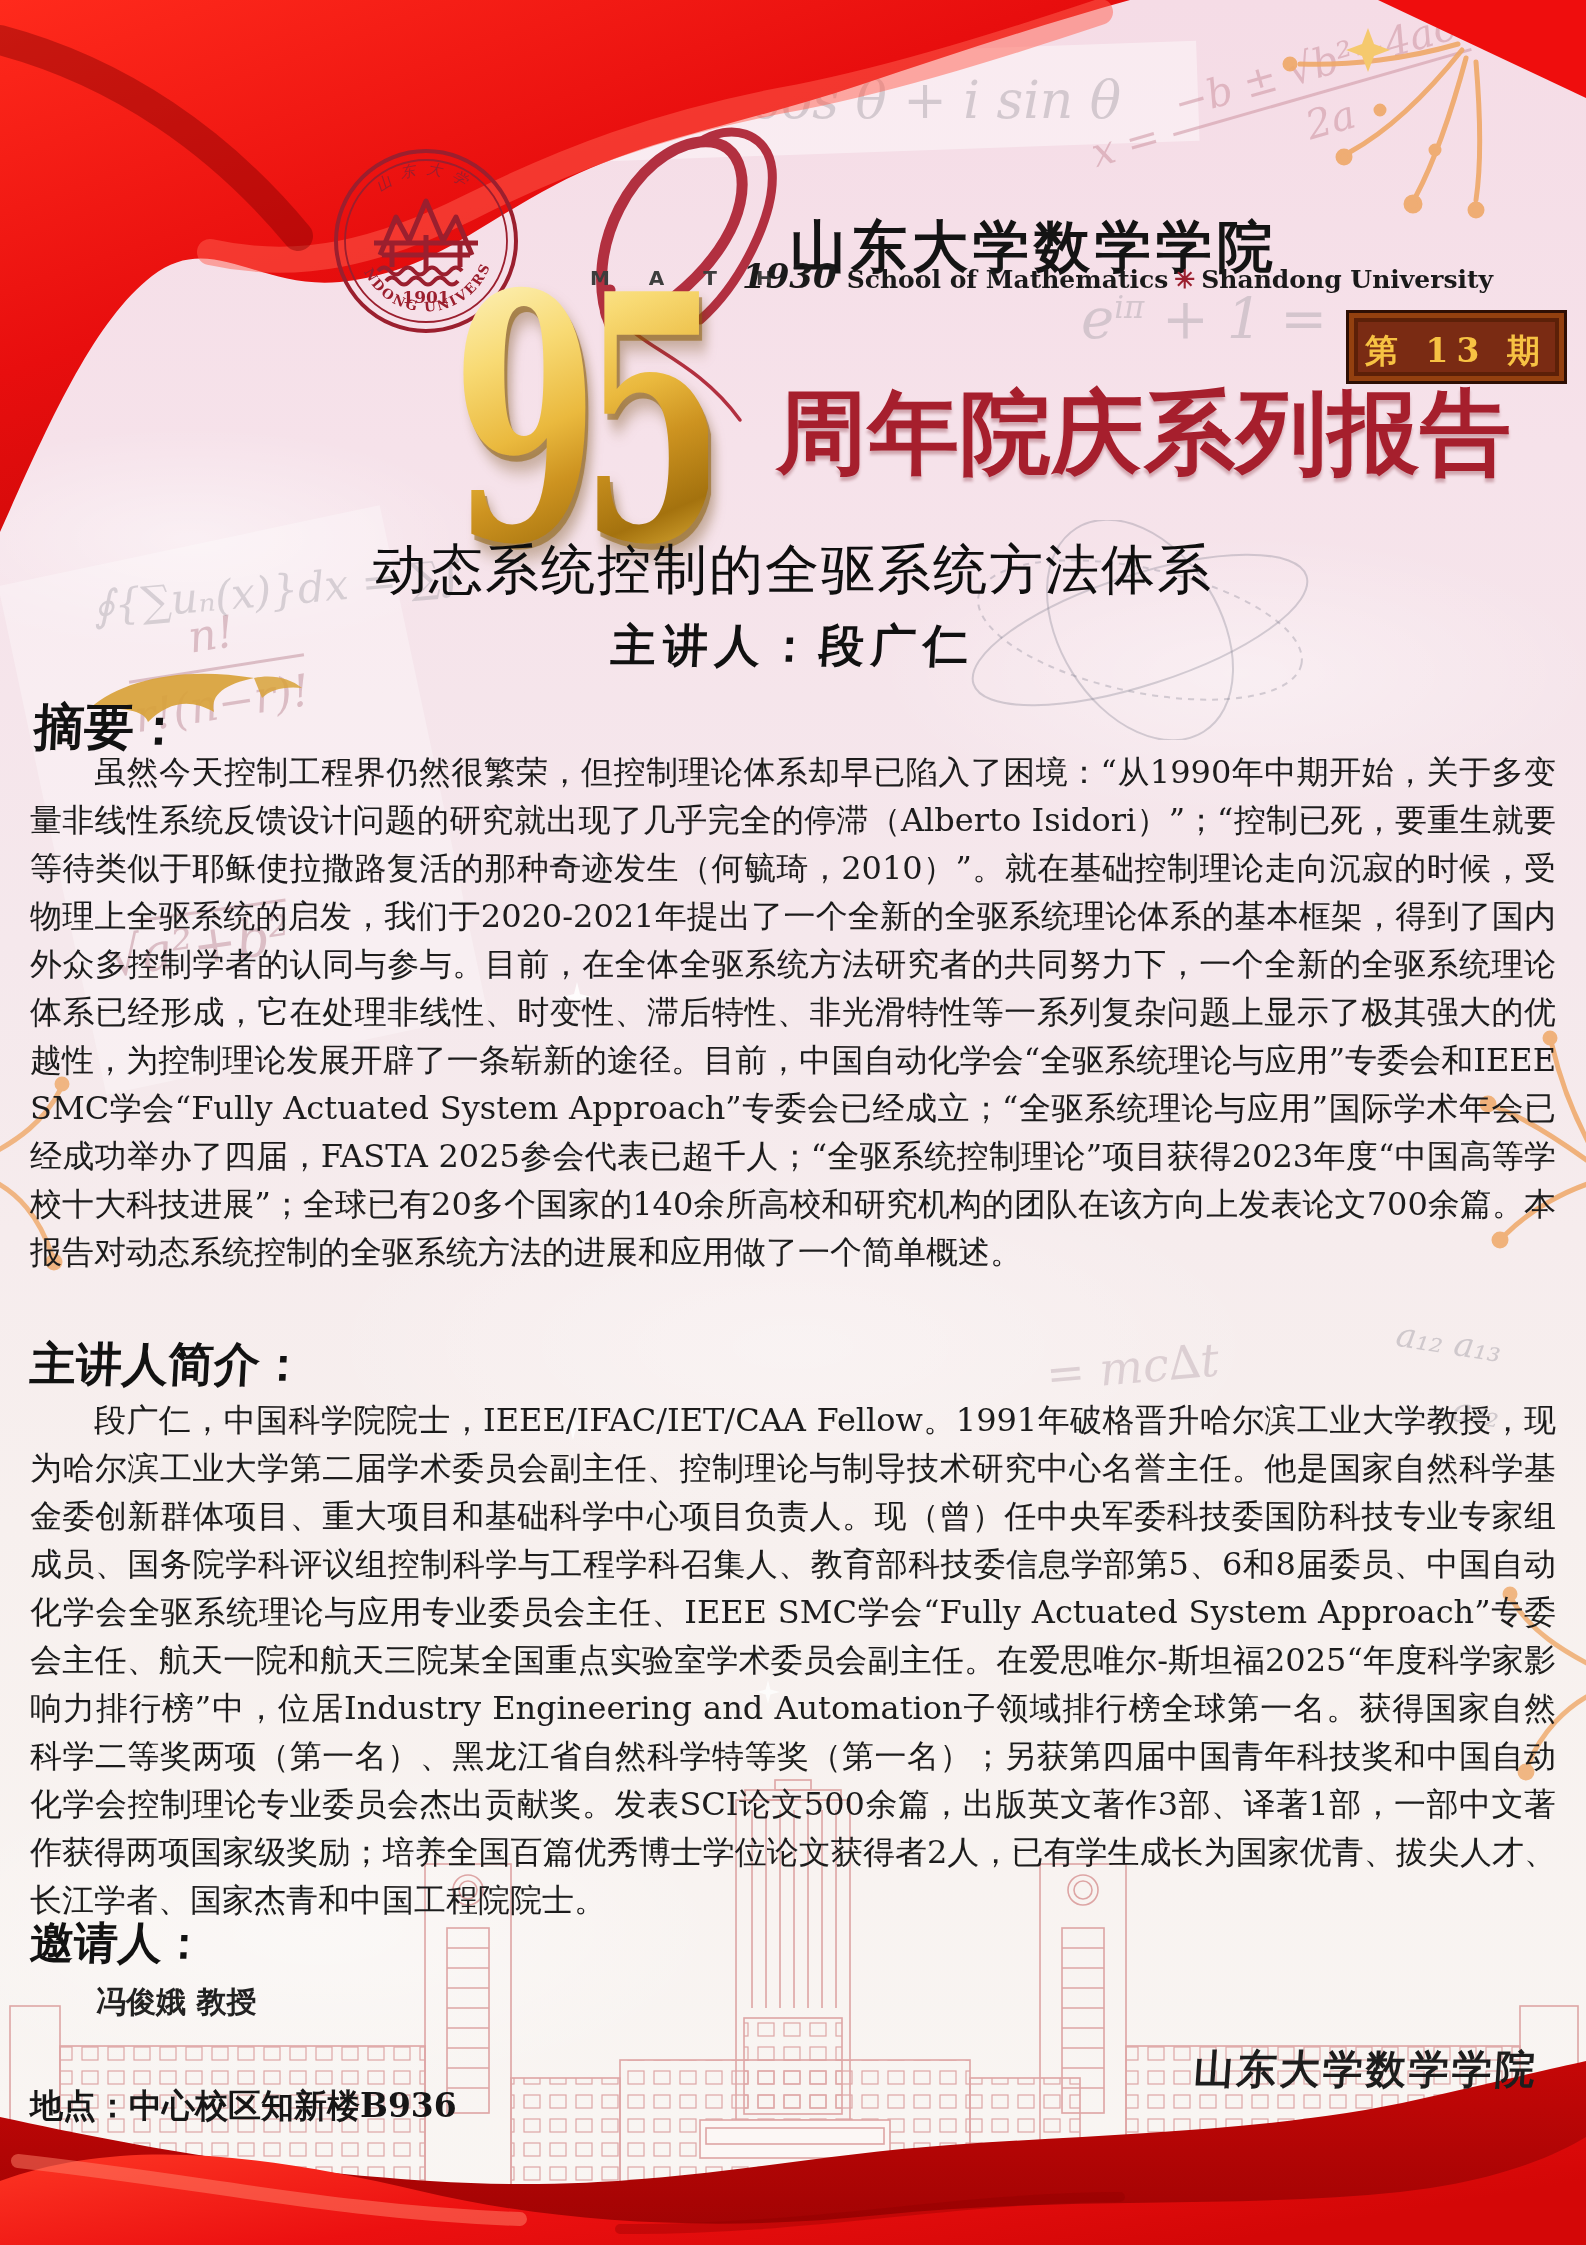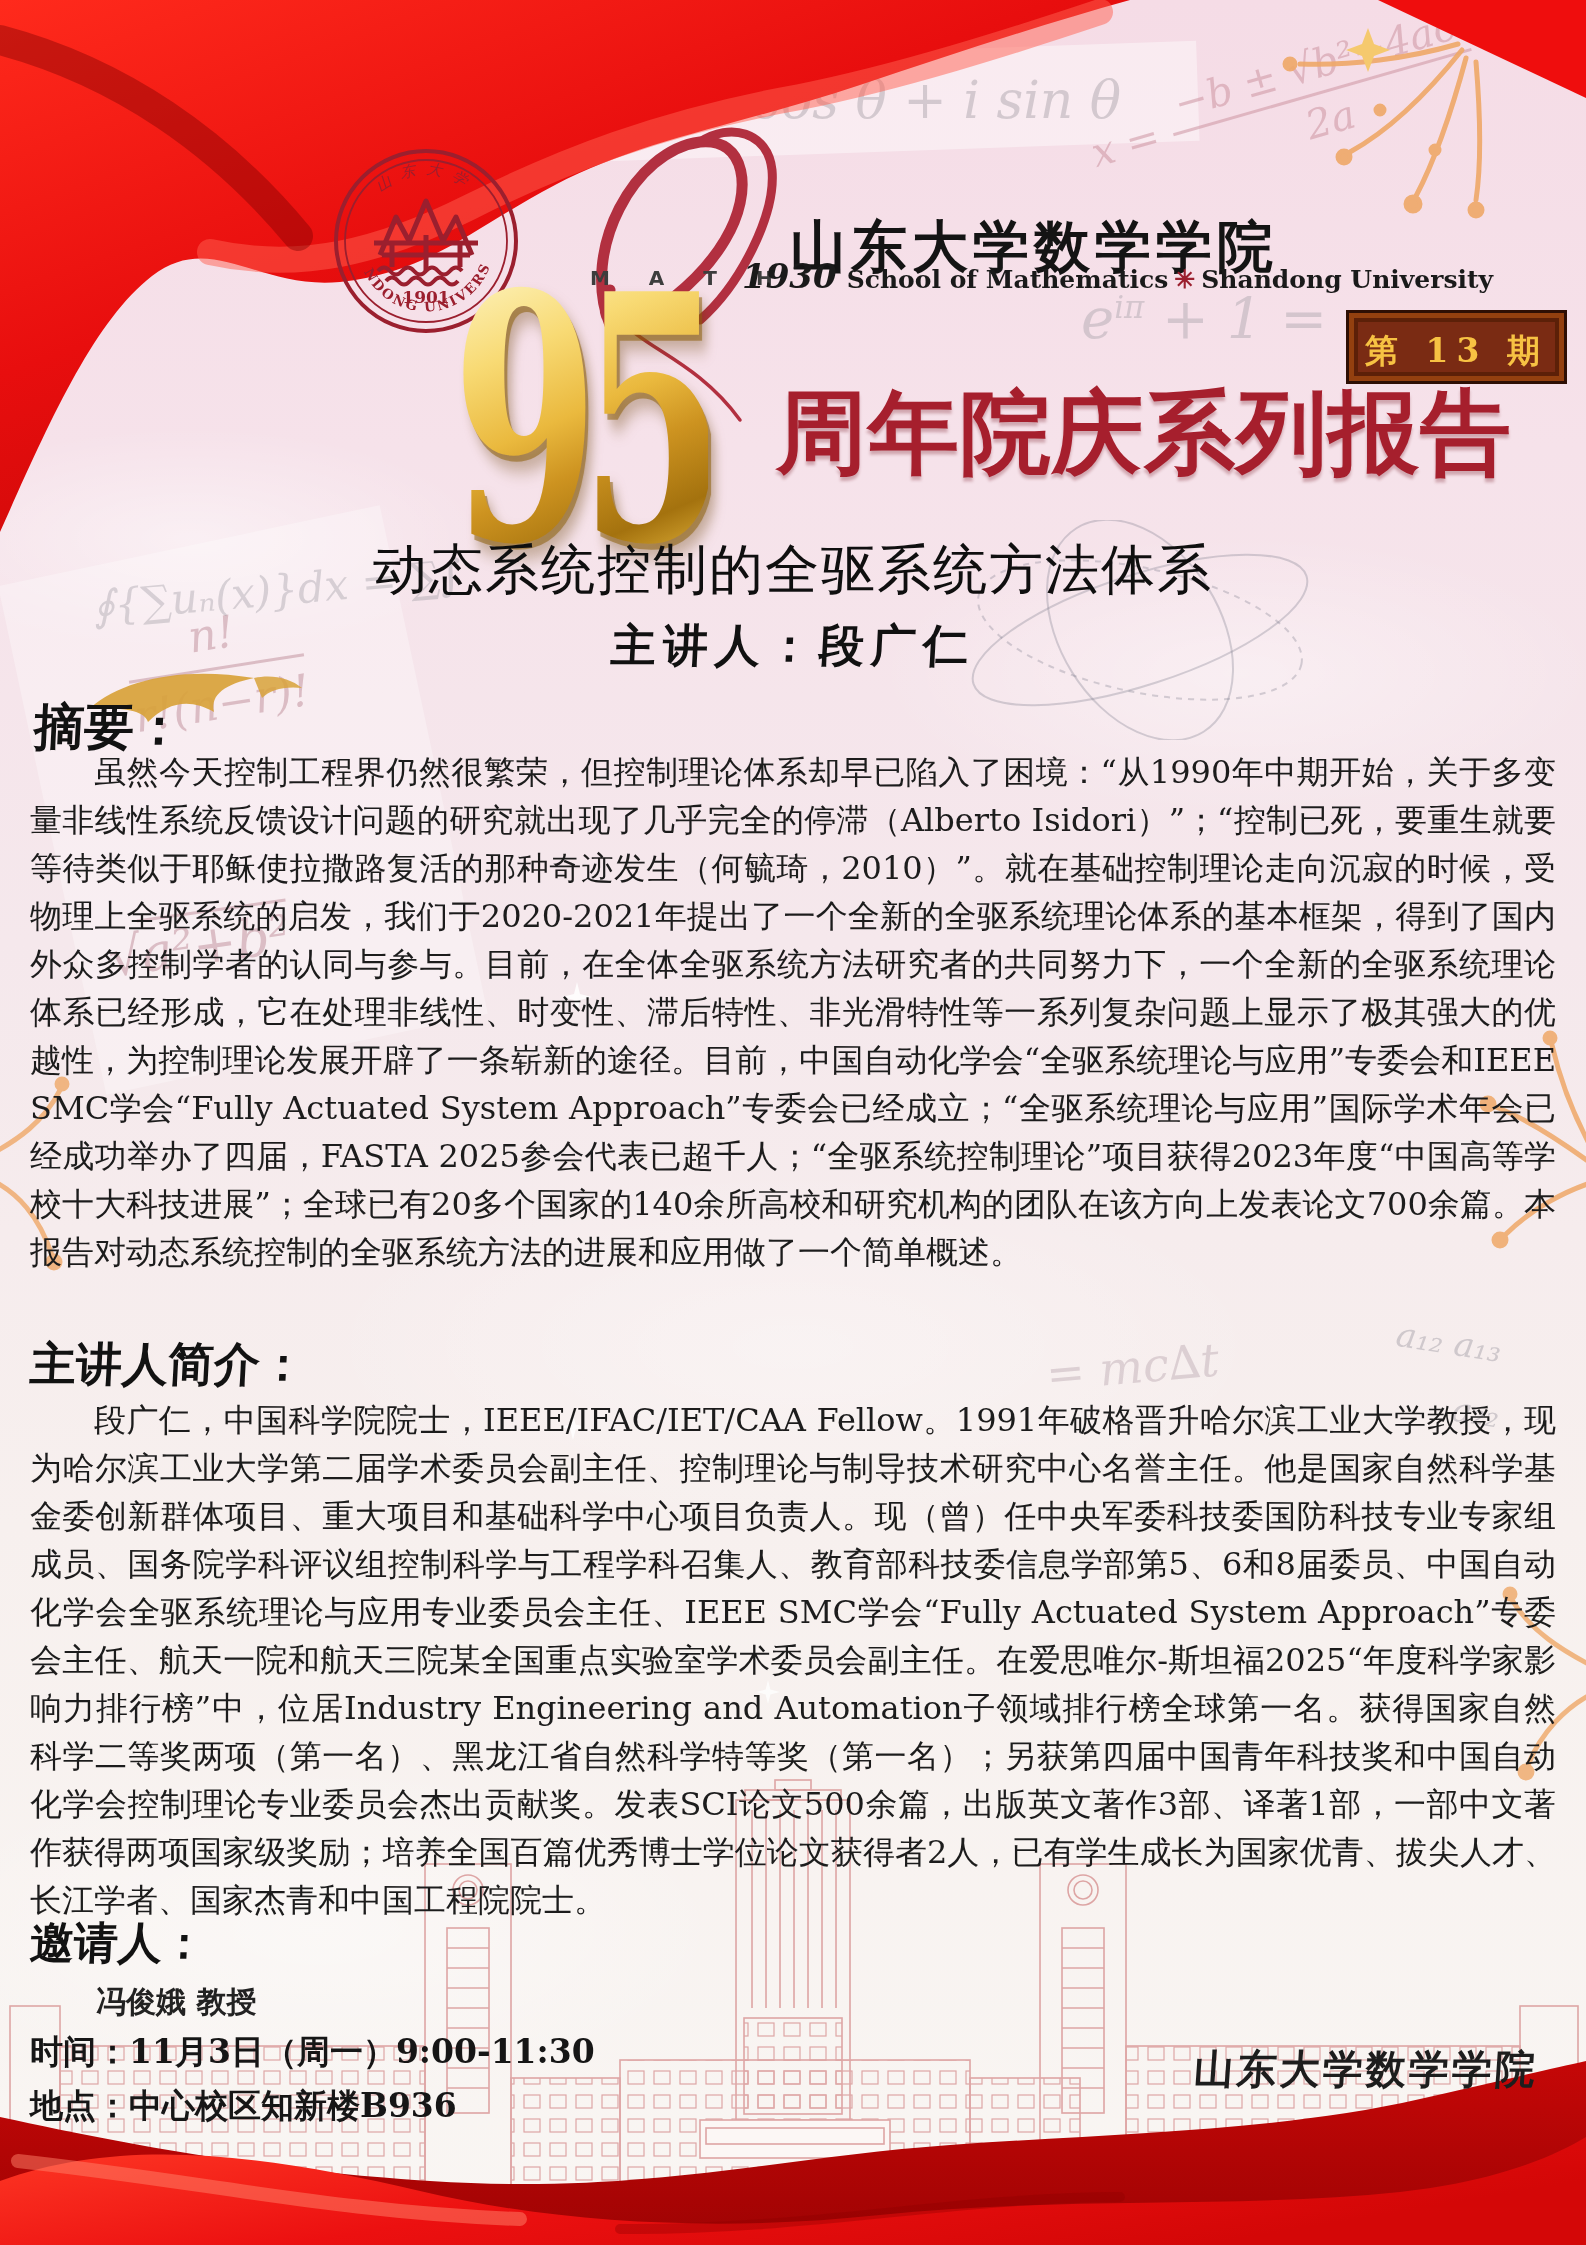--- a/index.html
+++ b/index.html
@@ -252,21 +252,20 @@
     <p>虽然今天控制工程界仍然很繁荣，但控制理论体系却早已陷入了困境：“从1990年中期开始，关于多变量非线性系统反馈设计问题的研究就出现了几乎完全的停滞（Alberto Isidori）”；“控制已死，要重生就要等待类似于耶稣使拉撒路复活的那种奇迹发生（何毓琦，2010）”。就在基础控制理论走向沉寂的时候，受物理上全驱系统的启发，我们于2020-2021年提出了一个全新的全驱系统理论体系的基本框架，得到了国内外众多控制学者的认同与参与。目前，在全体全驱系统方法研究者的共同努力下，一个全新的全驱系统理论体系已经形成，它在处理非线性、时变性、滞后特性、非光滑特性等一系列复杂问题上显示了极其强大的优越性，为控制理论发展开辟了一条崭新的途径。目前，中国自动化学会“全驱系统理论与应用”专委会和IEEE SMC学会“Fully Actuated System Approach”专委会已经成立；“全驱系统理论与应用”国际学术年会已经成功举办了四届，FASTA 2025参会代表已超千人；“全驱系统控制理论”项目获得2023年度“中国高等学校十大科技进展”；全球已有20多个国家的140余所高校和研究机构的团队在该方向上发表论文700余篇。本报告对动态系统控制的全驱系统方法的进展和应用做了一个简单概述。</p>
   </div>
 
   <div class="abs h-brush h-bio">主讲人简介：</div>
   <div class="abs paras p-bio">
     <p>段广仁，中国科学院院士，IEEE/IFAC/IET/CAA Fellow。1991年破格晋升哈尔滨工业大学教授，现为哈尔滨工业大学第二届学术委员会副主任、控制理论与制导技术研究中心名誉主任。他是国家自然科学基金委创新群体项目、重大项目和基础科学中心项目负责人。现（曾）任中央军委科技委国防科技专业专家组成员、国务院学科评议组控制科学与工程学科召集人、教育部科技委信息学部第5、6和8届委员、中国自动化学会全驱系统理论与应用专业委员会主任、IEEE SMC学会“Fully Actuated System Approach”专委会主任、航天一院和航天三院某全国重点实验室学术委员会副主任。在爱思唯尔-斯坦福2025“年度科学家影响力排行榜”中，位居Industry Engineering and Automation子领域排行榜全球第一名。获得国家自然科学二等奖两项（第一名）、黑龙江省自然科学特等奖（第一名）；另获第四届中国青年科技奖和中国自动化学会控制理论专业委员会杰出贡献奖。发表SCI论文500余篇，出版英文著作3部、译著1部，一部中文著作获得两项国家级奖励；培养全国百篇优秀博士学位论文获得者2人，已有学生成长为国家优青、拔尖人才、长江学者、国家杰青和中国工程院院士。</p>
   </div>
 
   <div class="abs h-brush h-invite">邀请人：</div>
   <div class="abs invite-name">冯俊娥 教授</div>
-  <div class="abs sched sched-time">时间：11月3日（周一）9:00-11:30</div>
   <div class="abs sched sched-loc">地点：中心校区知新楼B936</div>
   <div class="abs org">山东大学数学学院</div>
 
   <svg class="abs building svgdeco" width="1586" height="420" viewBox="0 0 1586 420">
     <defs>
       <pattern id="win" width="26" height="24" patternUnits="userSpaceOnUse">
         <rect x="4" y="5" width="16" height="13" fill="none" stroke="#d79292" stroke-width="1.2"></rect>
       </pattern>
     </defs>
     <g stroke="#d79292" stroke-width="1.6" fill="none" opacity=".8">

